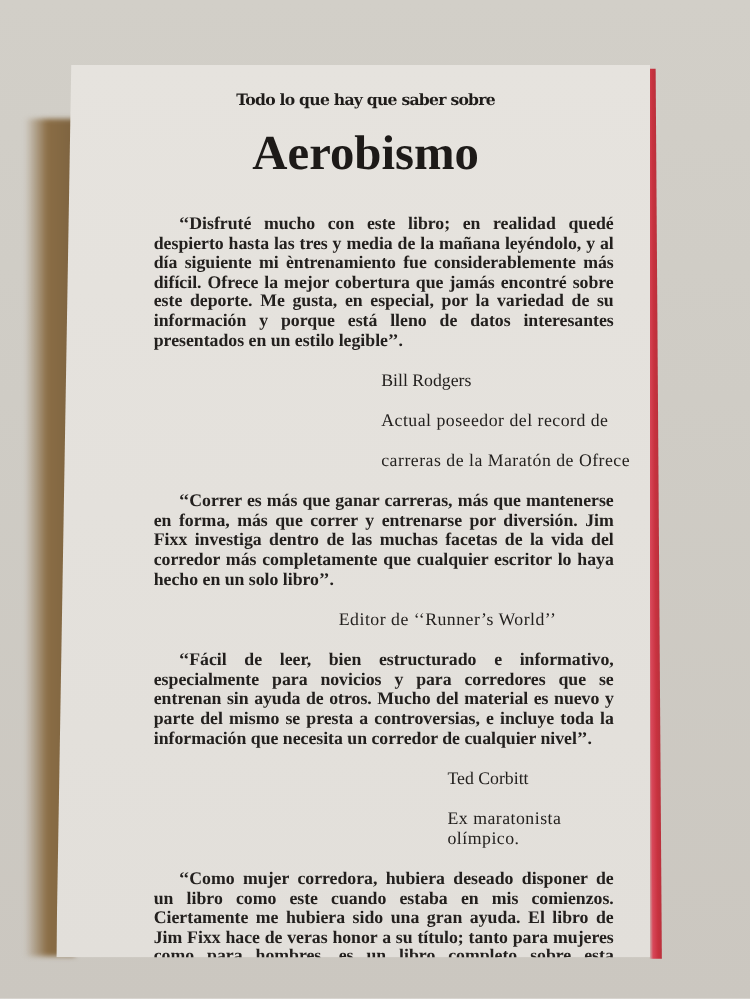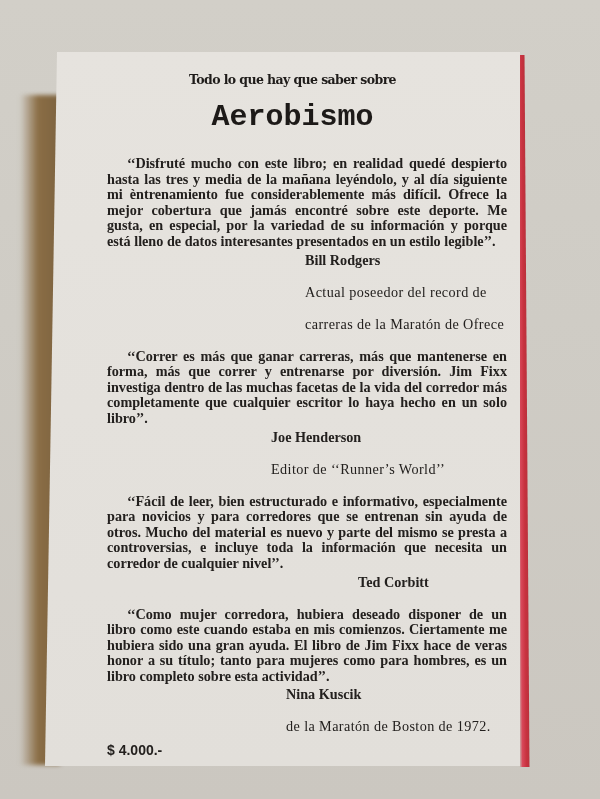--- a/index.html
+++ b/index.html
@@ -24,31 +24,31 @@
     box-shadow: 0 2px 3px rgba(0,0,0,0.15);
     clip-path: polygon(12px 0, 100% 0, 100% 100%, 0 100%);
   }
   .header { position: absolute; left: 0; width: 100%; text-align: center; }
   .kicker {
     top: 20px; font-family: "DejaVu Serif", serif; font-weight: bold;
     font-size: 12.5px; letter-spacing: -0.6px; color: #1f1c1a;
     padding-left: 10px;
   }
   .title {
-    top: 48px; font-family: Liberation Mono, monospace; font-weight: 900;
-    font-size: 30px; letter-spacing: 0px; color: #1d1a18;
+    top: 48px; font-family: Liberation Serif, serif; font-weight: 900;
+    font-size: 39px; letter-spacing: 0px; color: #1d1a18;
     padding-left: 10px;
   }
   .body { position: absolute; left: 62px; width: 400px; top: 104px; color: #23201e; }
   .quote {
     font-weight: bold; font-size: 14.2px; line-height: 15.6px;
-    text-align: justify; text-indent: 20px; margin: 0;
+    text-align: justify; text-indent: 20px; margin: 16px;
   }
   .attrib { margin-left: 198px; font-size: 14.2px; line-height: 16px; margin-top: 2px; }
-  .attrib .name { font-weight: bold; }
+  .attrib .name { font-weight: normal; }
   .attrib .role { font-weight: normal; letter-spacing: 0.4px; margin-top: 16px; }
   .block { margin-bottom: 17px; }
   .q2-attrib { margin-left: 164px; }
   .q3-attrib { margin-left: 251px; }
   .q4-attrib { margin-left: 179px; }
   .price {
     text-align: left; font-family: "Liberation Sans", sans-serif; font-weight: bold;
     font-size: 14px; margin-top: 8px; padding-right: 2px;
   }
 </style>
@@ -68,29 +68,29 @@
       <div class="attrib">
         <div class="name">Bill Rodgers</div>
         <div class="role">Actual poseedor del record de</div>
         <div class="role">carreras de la Maratón de Ofrece</div>
       </div>
     </div>
 
     <div class="block">
       <p class="quote">‘‘Correr es más que ganar carreras, más que mantenerse en forma, más que correr y entrenarse por diversión. Jim Fixx investiga dentro de las muchas facetas de la vida del corredor más completamente que cualquier escritor lo haya hecho en un solo libro’’.</p>
       <div class="attrib q2-attrib">
-        <div class="name">Joe Henderson</div>
         <div class="role">Editor de ‘‘Runner’s World’’</div>
       </div>
     </div>
 
     <div class="block">
       <p class="quote">‘‘Fácil de leer, bien estructurado e informativo, especialmente para novicios y para corredores que se entrenan sin ayuda de otros. Mucho del material es nuevo y parte del mismo se presta a controversias, e incluye toda la información que necesita un corredor de cualquier nivel’’.</p>
       <div class="attrib q3-attrib">
         <div class="name">Ted Corbitt</div>
+        <div class="role">Ex maratonista olímpico.</div>
       </div>
     </div>
 
     <div class="block" style="margin-bottom:0">
       <p class="quote">‘‘Como mujer corredora, hubiera deseado disponer de un libro como este cuando estaba en mis comienzos. Ciertamente me hubiera sido una gran ayuda. El libro de Jim Fixx hace de veras honor a su título; tanto para mujeres como para hombres, es un libro completo sobre esta actividad’’.</p>
       <div class="attrib q4-attrib">
         <div class="name">Nina Kuscik</div>
         <div class="role">de la Maratón de Boston de 1972.</div>
       </div>
     </div>

